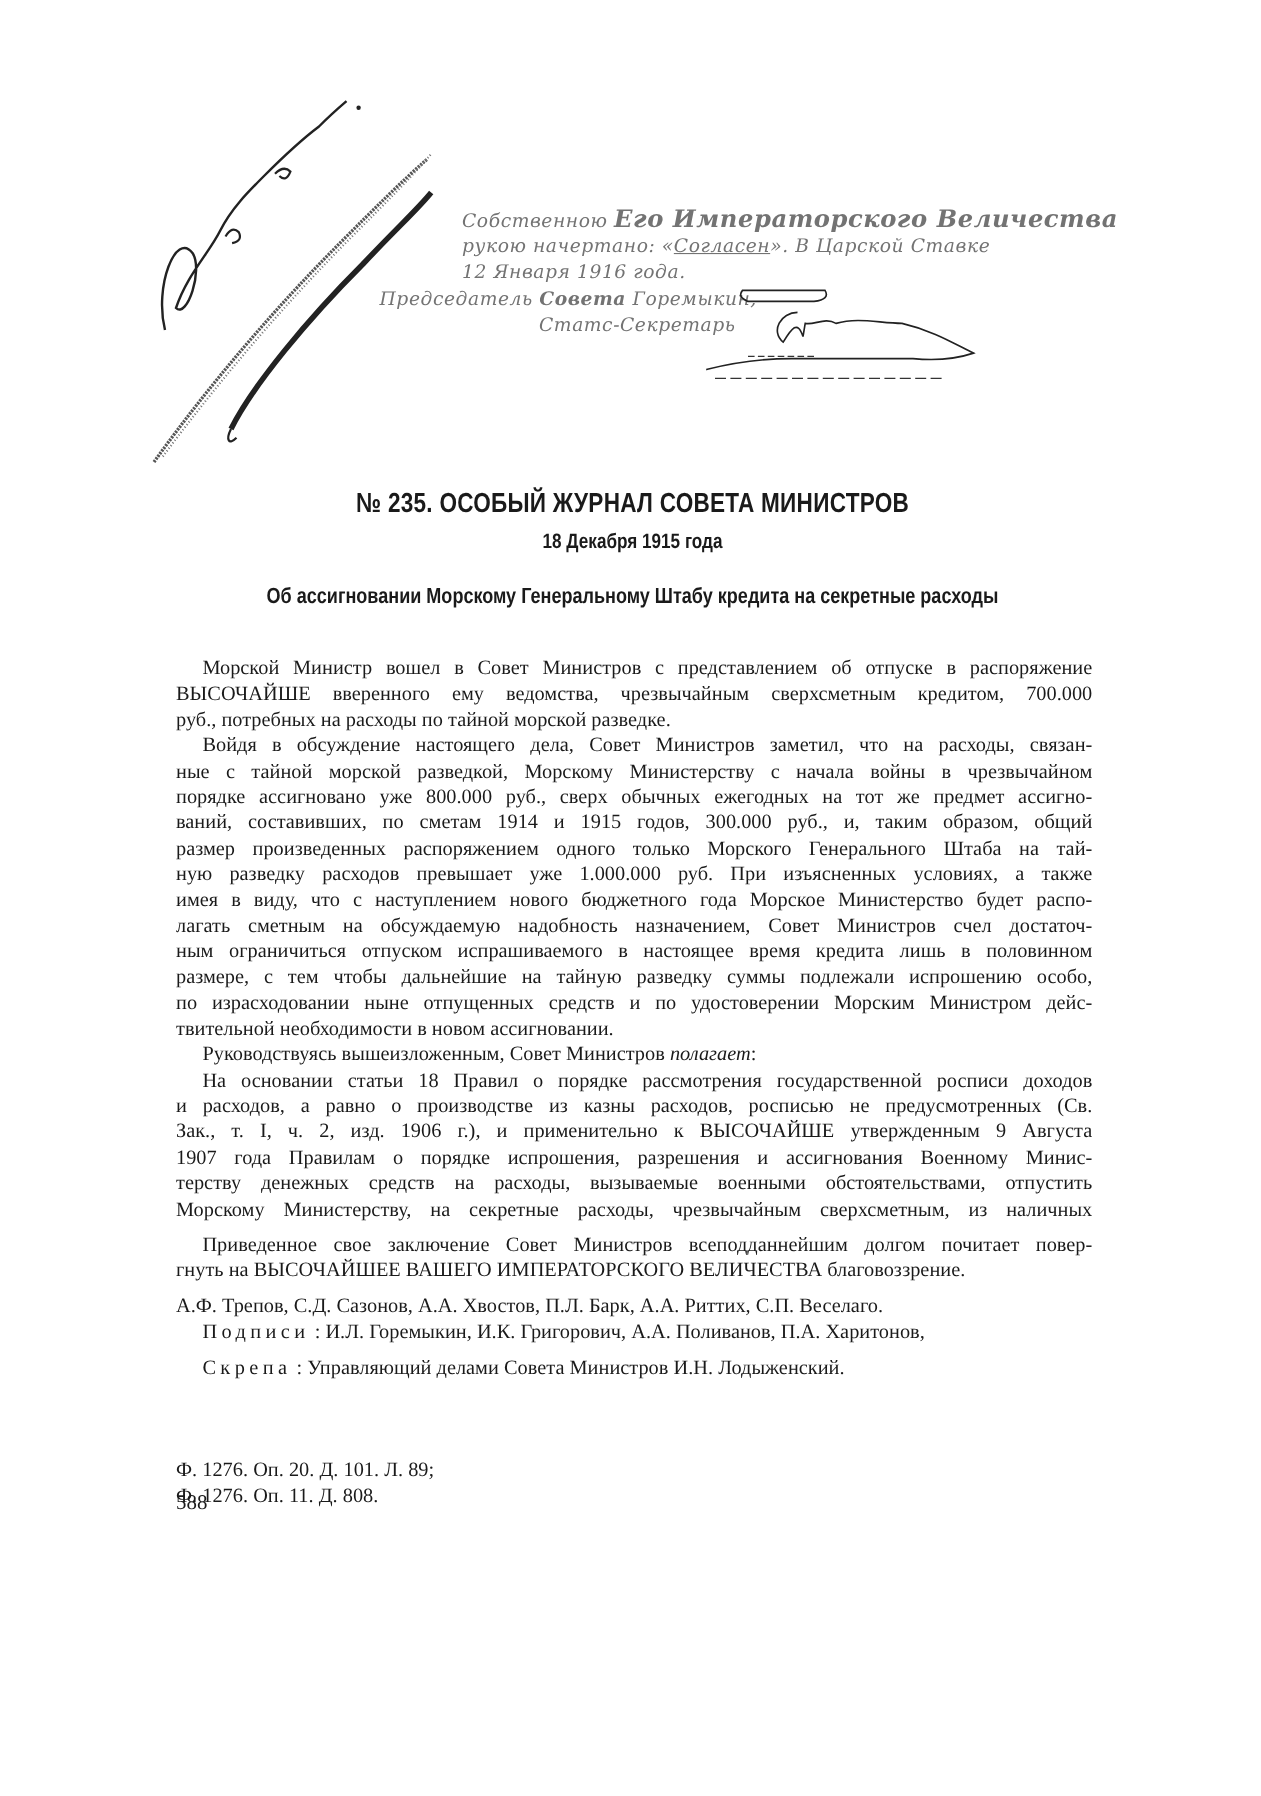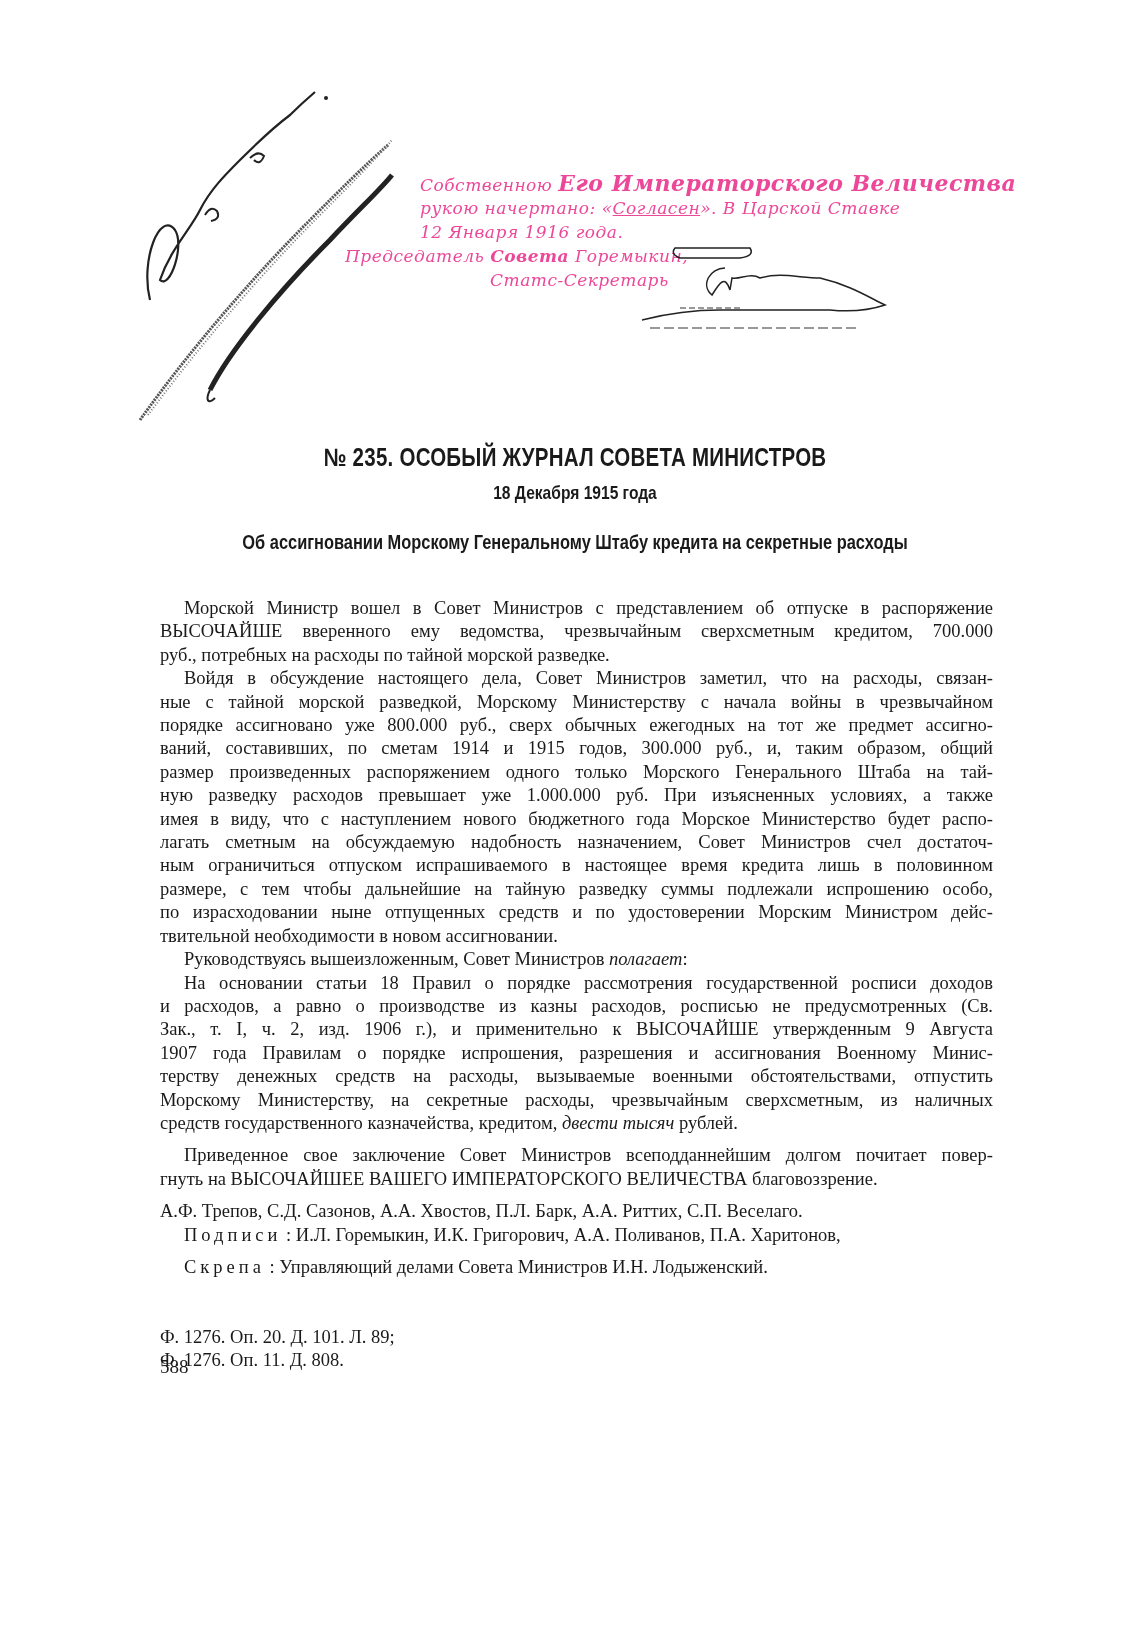--- a/index.html
+++ b/index.html
@@ -1,19 +1,19 @@
 <!DOCTYPE html>
 <html><head>
 <meta charset="utf-8">
 <style>
   html, body { margin: 0; padding: 0; background: #ffffff; }
   body { width: 1146px; height: 1633px; position: relative; overflow: hidden; color: #1a1a1a; font-family: "Liberation Serif", "DejaVu Serif", serif; }
   .page { position: absolute; left: 0; top: 0; width: 1146px; height: 1633px; }
   .resolution { position: absolute; left: 130px; top: 80px; width: 300px; height: 360px; }
-  .stamp { position: absolute; left: 380px; top: 160px; width: 620px; height: 180px; font-family: "DejaVu Serif", serif; font-style: italic; color: #ec4899; }
+  .stamp { position: absolute; left: 380px; top: 176px; width: 620px; height: 180px; font-family: "DejaVu Serif", serif; font-style: italic; color: #737373; }
   .stamp .line { position: absolute; white-space: nowrap; font-size: 17px; letter-spacing: 0.5px; }
   .stamp .big { font-size: 22px; font-weight: bold; }
   .stamp .u { text-decoration: underline; }
   .stamp svg { position: absolute; left: 0; top: 0; }
   .title-block { position: absolute; left: 150px; top: 440px; width: 850px; text-align: center; }
   .doc-title { font-family: "Liberation Sans", sans-serif; font-weight: bold; font-size: 25px; transform: scaleX(0.82); transform-origin: center; letter-spacing: 0.3px; margin: 0; line-height: 34px; }
   .doc-date { font-family: "Liberation Sans", sans-serif; font-weight: bold; font-size: 19px; transform: scaleX(0.82); margin-top: 6px; line-height: 26px; }
   .doc-subject { font-family: "Liberation Sans", sans-serif; font-weight: bold; font-size: 20px; transform: scaleX(0.82); margin-top: 22px; line-height: 28px; white-space: nowrap; }
   .body { position: absolute; left: 160px; top: 597px; width: 833px; font-size: 18.5px; line-height: 23.4px; text-align: justify; }
   .line-row { display: block; text-align: justify; text-align-last: justify; white-space: nowrap; overflow: hidden; }
@@ -95,21 +95,20 @@
     <div>
       <span class="line-row last" style="padding-left:24px"><span>Руководствуясь вышеизложенным, Совет Министров </span><em>полагает</em><span>:</span></span>
     </div>
     <div>
       <span class="line-row" style="padding-left:24px">На основании статьи 18 Правил о порядке рассмотрения государственной росписи доходов</span>
       <span class="line-row">и расходов, а равно о производстве из казны расходов, росписью не предусмотренных (Св.</span>
       <span class="line-row">Зак., т. I, ч. 2, изд. 1906 г.), и применительно к ВЫСОЧАЙШЕ утвержденным 9 Августа</span>
       <span class="line-row">1907 года Правилам о порядке испрошения, разрешения и ассигнования Военному Минис-</span>
       <span class="line-row">терству денежных средств на расходы, вызываемые военными обстоятельствами, отпустить</span>
       <span class="line-row">Морскому Министерству, на секретные расходы, чрезвычайным сверхсметным, из наличных</span>
-      <span class="line-row last"><span>средств государственного казначейства, кредитом, </span><em>двести тысяч</em><span> рублей.</span></span>
     </div>
     <div class="para-gap"></div>
     <div>
       <span class="line-row" style="padding-left:24px">Приведенное свое заключение Совет Министров всеподданнейшим долгом почитает повер-</span>
       <span class="line-row last">гнуть на ВЫСОЧАЙШЕЕ ВАШЕГО ИМПЕРАТОРСКОГО ВЕЛИЧЕСТВА благовоззрение.</span>
     </div>
     <div class="para-gap"></div>
     <div>
       <span class="line-row last">А.Ф. Трепов, С.Д. Сазонов, А.А. Хвостов, П.Л. Барк, А.А. Риттих, С.П. Веселаго.</span>
       <span class="line-row last" style="padding-left:24px"><span class="spaced">Подписи</span><span> : </span><span>И.Л. Горемыкин, И.К. Григорович, А.А. Поливанов, П.А. Харитонов,</span></span>

